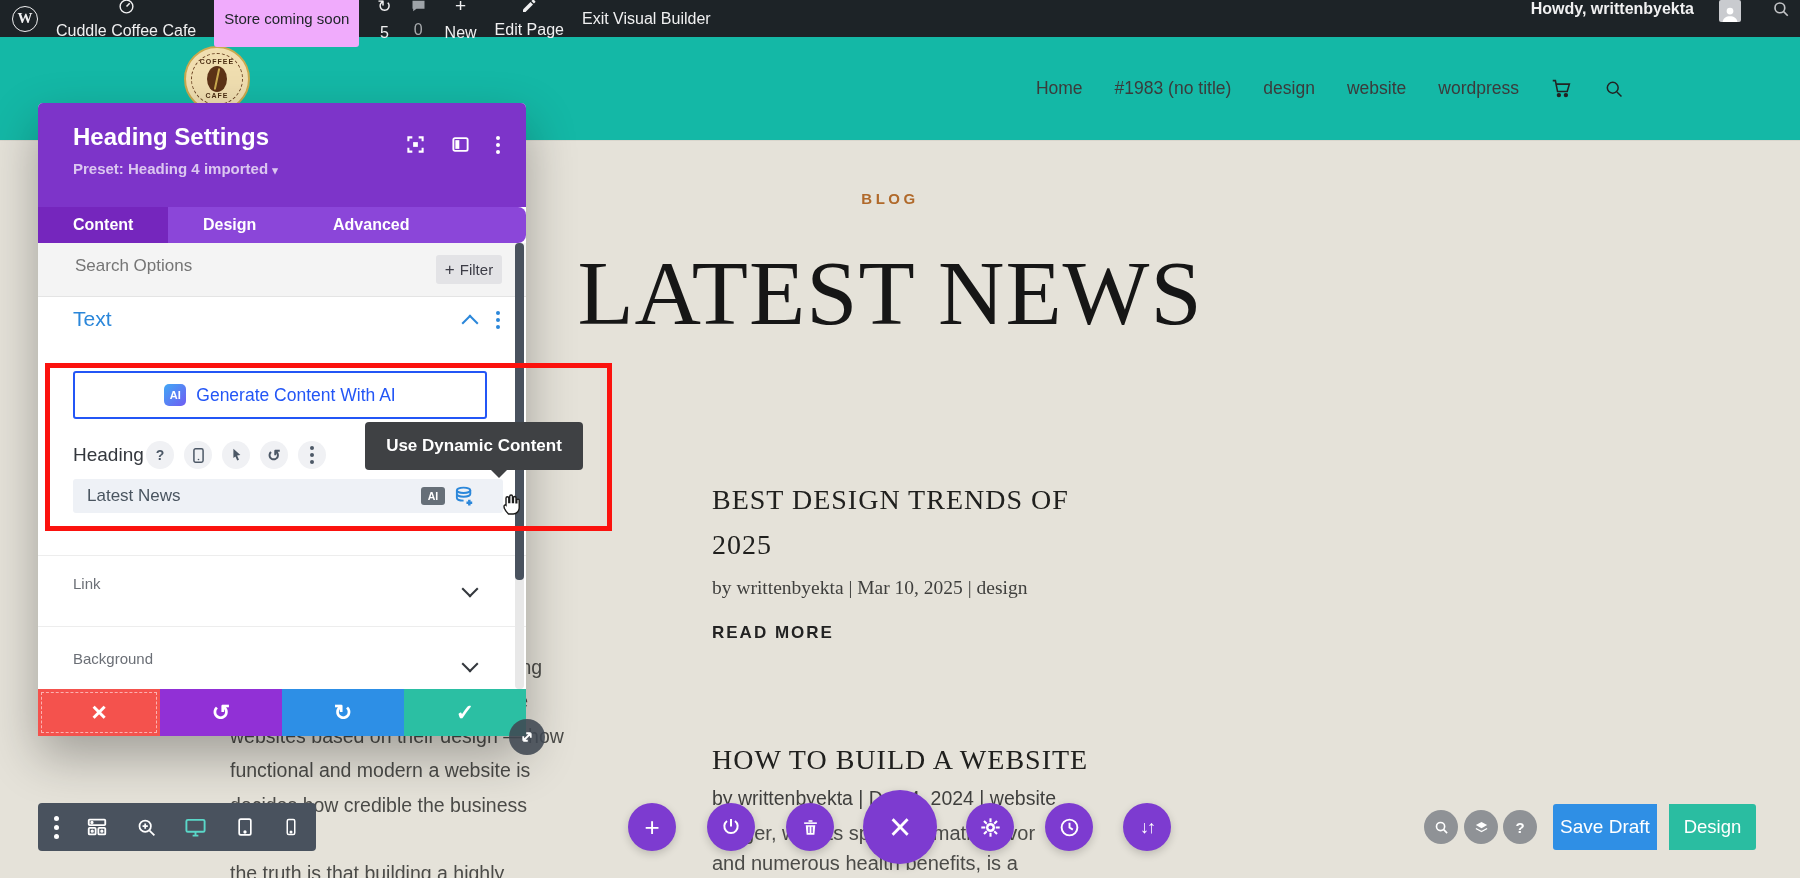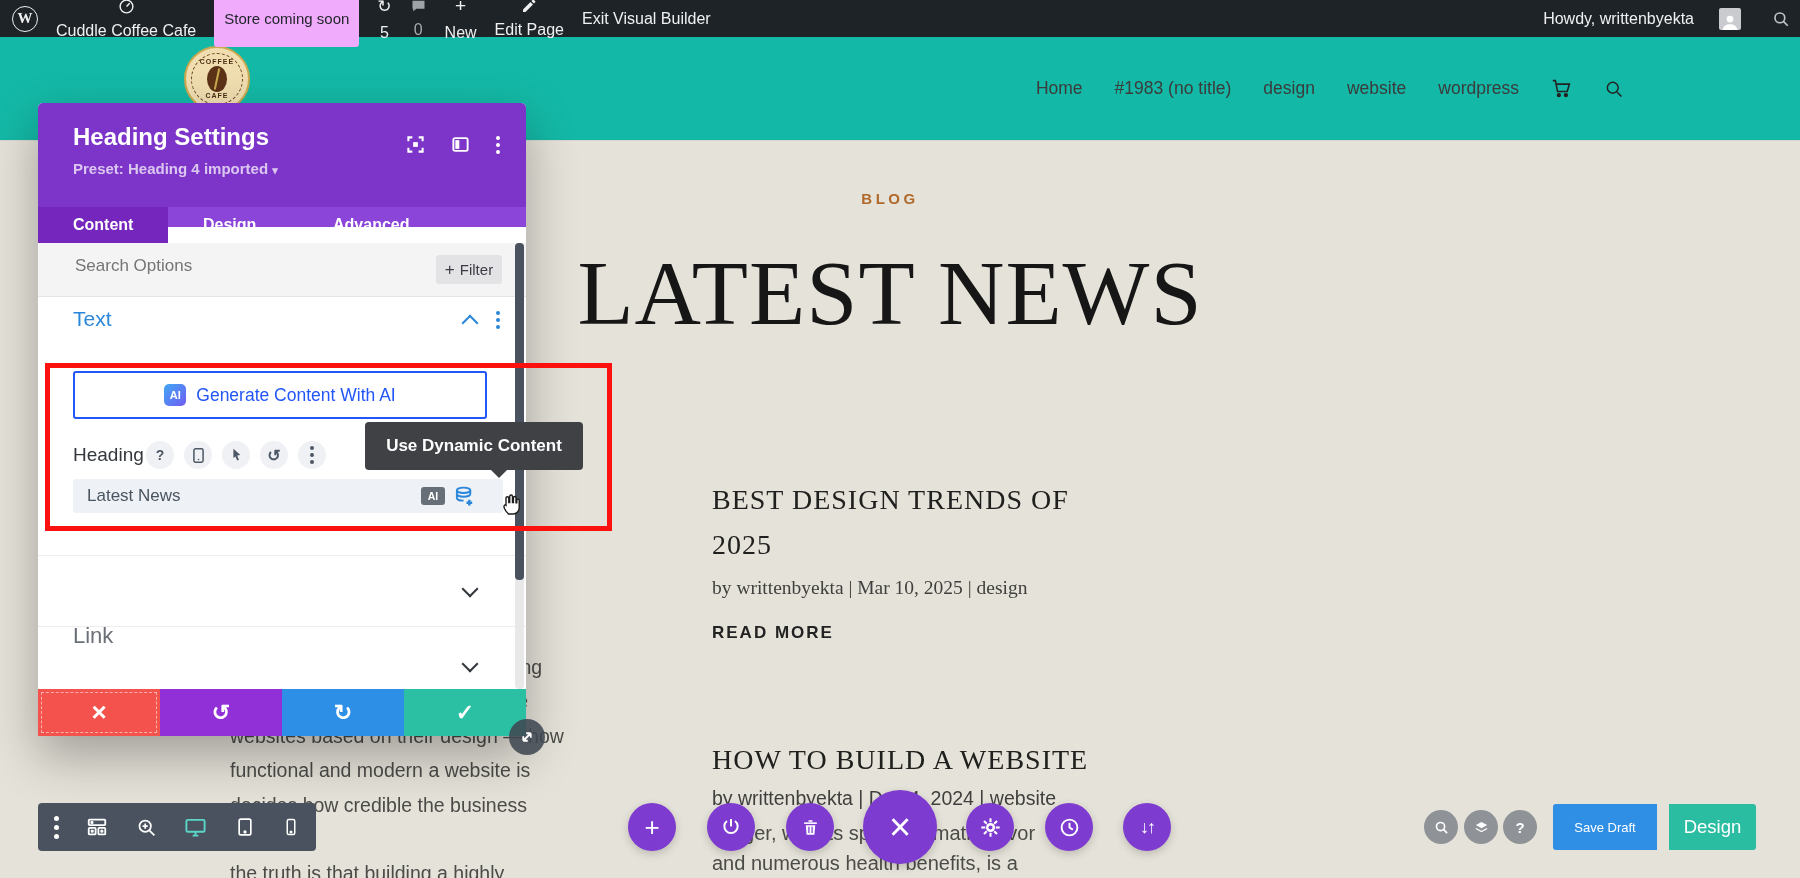--- a/index.html
+++ b/index.html
@@ -8,21 +8,21 @@
   .abs{position:absolute;}
   svg{display:block;}
 
   
   .adminbar{left:0;top:0;width:1800px;height:37px;background:#1d2327;color:#f0f0f1;z-index:40;
             display:flex;align-items:center;font-size:16px;}
   .ab-left{display:flex;align-items:center;gap:18px;padding-left:12px;}
   .ab-item{display:flex;align-items:center;gap:7px;white-space:nowrap;cursor:pointer;flex-direction:column;}
   .ab-badge{background:#f0abfc;color:#1d2327;padding:20px 10px;border-radius:3px;font-size:15px;}
   .ab-muted{color:#a7aaad;}
-  .ab-right{position:absolute;right:10px;top:0;height:37px;display:flex;align-items:center;gap:25px;}
+  .ab-right{position:absolute;right:10px;top:0;height:37px;display:flex;gap:25px;font-weight:bold;}
   .avatar{width:22px;height:22px;background:#c9cbcf;border-radius:2px;display:flex;align-items:flex-end;justify-content:center;overflow:hidden;}
   .wplogo{width:24px;height:24px;border:1.5px solid #f0f0f1;border-radius:50%;display:flex;align-items:center;justify-content:center;
           font-family:"Liberation Serif",serif;font-size:15px;font-weight:bold;}
 
   
   .siteheader{left:0;top:37px;width:1800px;height:103px;background:#14b8a6;z-index:5;box-shadow:0 1px 0 rgba(0,0,0,.05);}
   .logo{position:absolute;left:184px;top:9px;width:62px;height:62px;border-radius:50%;background:#f0deb0;
         border:2px solid #caa94e;display:flex;flex-direction:column;align-items:center;justify-content:center;}
   .logo .ring{position:absolute;inset:5px;border:1.5px dashed #6b4423;border-radius:50%;}
   .logo .bean{width:20px;height:26px;background:#5d3317;border-radius:50%;position:relative;}
@@ -41,21 +41,21 @@
   .excerpt{font-size:20px;color:#4b4b48;line-height:30px;}
   .aside-excerpt{left:230px;top:650px;width:340px;font-size:19.5px;line-height:34.4px;color:#4b4b48;z-index:1;}
 
   
   .modal{left:38px;top:103px;width:488px;height:633px;background:#ffffff;z-index:10;border-radius:5px;
          box-shadow:0 20px 50px rgba(0,0,0,.3);}
   .m-header{position:absolute;left:0;top:0;width:488px;height:104px;background:#7d34c9;border-radius:5px 5px 0 0;color:#fff;}
   .m-title{position:absolute;left:35px;top:20px;font-size:24px;font-weight:bold;}
   .m-preset{position:absolute;left:35px;top:57px;font-size:15px;color:rgba(255,255,255,.72);font-weight:bold;cursor:pointer;}
   .m-hicons{position:absolute;right:26px;top:32px;display:flex;gap:26px;align-items:center;color:#fff;}
-  .m-tabs{position:absolute;left:0;top:104px;width:488px;height:20px;background:#8b46d9;display:flex;border-radius:0;}
+  .m-tabs{position:absolute;left:0;top:104px;width:488px;height:36px;background:#8b46d9;display:flex;border-radius:8px;}
   .m-tab{height:36px;line-height:36px;color:#fff;font-size:16px;font-weight:bold;padding:0 0 0 35px;width:95px;cursor:pointer;}
   .m-tab.active{background:#7526bd;}
   .m-search{position:absolute;left:0;top:140px;width:488px;height:53px;background:#f4f4f4;border-bottom:1px solid #e4e4e4;}
   .m-search input{position:absolute;left:35px;top:12px;width:300px;border:0;background:transparent;outline:none;
                   font-size:17px;color:#9b9b9b;font-family:"Liberation Sans",sans-serif;}
   .m-filter{position:absolute;right:24px;top:12px;width:66px;height:29px;background:#e3e3e6;border-radius:3px;
             display:flex;align-items:center;justify-content:center;gap:5px;font-size:15px;color:#3c3c46;cursor:pointer;}
   .m-sect-label{font-size:21px;color:#2b87da;}
   .chev{width:10px;height:10px;border-right:2.5px solid currentColor;border-bottom:2.5px solid currentColor;}
   .chev.up{transform:rotate(-135deg);}
@@ -66,21 +66,21 @@
           color:#fff;font-size:11px;font-weight:bold;display:flex;align-items:center;justify-content:center;}
   .genbtn .gtxt{color:#2356f6;font-size:17.5px;font-weight:500;}
   .h-label{position:absolute;left:35px;top:341px;font-size:19px;color:#33373d;}
   .icirc{position:absolute;top:338px;width:28px;height:28px;border-radius:50%;background:#f0f1f4;color:#4c5866;
          display:flex;align-items:center;justify-content:center;cursor:pointer;}
   .m-input{position:absolute;left:35px;top:376px;width:430px;height:34px;background:#eef1f6;border-radius:3px;}
   .m-input .val{position:absolute;left:14px;top:0;line-height:34px;font-size:17px;color:#4a5560;}
   .aichip{position:absolute;right:58px;top:8px;width:24px;height:18px;background:#666f78;border-radius:3px;color:#fff;
           font-size:10.5px;font-weight:bold;display:flex;align-items:center;justify-content:center;cursor:pointer;}
   .divider{position:absolute;left:0;width:488px;height:1px;background:#ededed;}
-  .g-label{font-size:22px;color:#6b6f76;margin-top:48px;}
+  .g-label{font-size:15px;color:#6b6f76;}
   .m-footer{position:absolute;left:0;bottom:0;width:488px;height:47px;display:flex;}
   .m-footer .fb{width:122px;height:47px;display:flex;align-items:center;justify-content:center;color:#fff;cursor:pointer;}
   .fb.red{background:#f4524d;outline:1px dashed rgba(255,200,200,.8);outline-offset:-4px;}
   .fb.purple{background:#9130d6;}
   .fb.blue{background:#2d8fe6;}
   .fb.teal{background:#2bbfa3;}
   .scrolltrack{position:absolute;right:2px;top:140px;width:9px;height:446px;background:#e8e8e8;border-radius:4px;}
   .scrollthumb{position:absolute;left:0;top:0;width:9px;height:337px;background:#49525e;border-radius:4px;}
 
   .tooltip{left:365px;top:422px;width:218px;height:48px;background:#3f4144;border-radius:4px;z-index:14;
@@ -89,21 +89,21 @@
                 border-right:8px solid transparent;border-top:8px solid #3f4144;}
   .redrect{left:45px;top:363px;width:567px;height:168px;border:5px solid #fb120e;z-index:16;box-sizing:border-box;}
   .resizer{left:509px;top:719px;width:36px;height:36px;border-radius:50%;background:rgba(64,72,82,.88);z-index:12;
            display:flex;align-items:center;justify-content:center;}
 
   
   .pbtn{border-radius:50%;background:#7d3bd0;color:#fff;display:flex;align-items:center;justify-content:center;z-index:20;
         box-shadow:0 3px 8px rgba(0,0,0,.18);cursor:pointer;}
   .gbtn{width:34px;height:34px;border-radius:50%;background:#8f9296;color:#fff;display:flex;align-items:center;
         justify-content:center;z-index:20;cursor:pointer;font-weight:bold;}
-  .savebtn{left:1553px;top:804px;width:104px;height:46px;background:#2f8fe5;color:#fff;font-size:13px;z-index:20;
+  .savebtn{left:1553px;top:804px;width:104px;height:46px;background:#2f8fe5;color:#fff;font-size:19px;z-index:20;
            display:flex;align-items:center;justify-content:center;border-radius:3px 0 0 3px;cursor:pointer;}
   .pubbtn{left:1669px;top:804px;width:87px;height:46px;background:#2abda1;color:#fff;font-size:18.5px;z-index:20;
           display:flex;align-items:center;justify-content:center;border-radius:0 3px 3px 0;cursor:pointer;}
   .lefttools{left:38px;top:803px;width:278px;height:48px;background:#49525e;border-radius:4px;z-index:20;
              display:flex;align-items:center;justify-content:space-between;padding:0 16px;box-sizing:border-box;}
   .lt-icon{color:#fff;cursor:pointer;display:flex;align-items:center;justify-content:center;}
   .lt-icon.active{color:#5ad7c8;}
   .kebab-dots{display:flex;flex-direction:column;gap:3px;}
   .kebab-dots i{width:4px;height:4px;border-radius:50%;background:currentColor;}
 </style>

